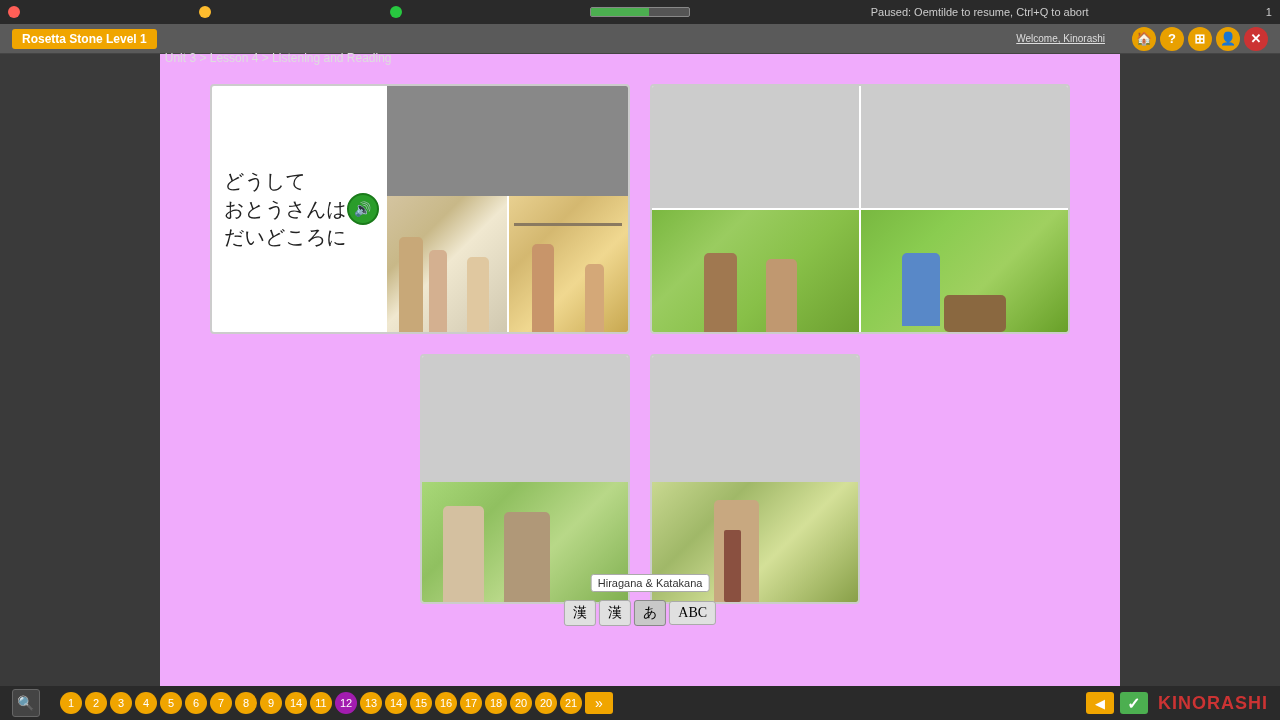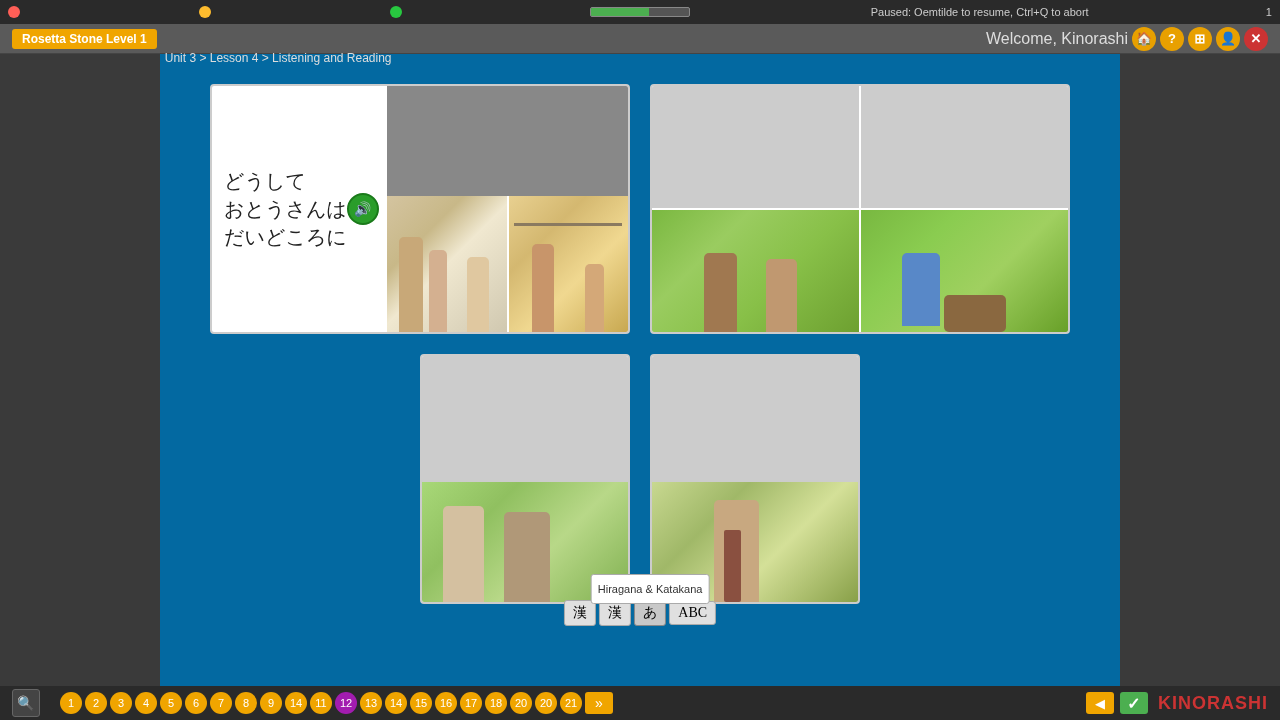--- a/index.html
+++ b/index.html
@@ -73,22 +73,23 @@
       font-size: 12px;
       margin-top: 39px;
     }
     .nav-right {
       display: flex;
       align-items: center;
       gap: 4px;
     }
     .welcome-text {
       color: #ddd;
-      font-size: 16px;
-      margin-right: 0;
+      font-size: 10px;
+      margin-right: 23px;
+      text-decoration: underline;
     }
     .nav-icon-btn {
       width: 24px; height: 24px;
       border-radius: 50%;
       border: none;
       cursor: pointer;
       display: flex; align-items: center; justify-content: center;
       font-size: 13px;
       font-weight: bold;
     }
@@ -200,21 +201,21 @@
       font-family: serif;
     }
     .ime-active {
       background: #c8c8c8;
       border: 1px solid #888;
     }
     .hiragana-tooltip {
       background: white;
       border: 1px solid #aaa;
       border-radius: 3px;
-      padding: 8px 6px;
+      padding: 2px 6px;
       font-size: 11px;
       color: #333;
       position: absolute;
       top: -26px;
       left: 50%;
       transform: translateX(-50%);
       white-space: nowrap;
     }
 
     
@@ -310,21 +311,21 @@
       width: 1280px;
       height: 720px;
       position: relative;
     }
     #content-wrapper {
       position: absolute;
       left: 160px;
       top: 54px;
       width: 960px;
       height: 632px;
-      background: #0369a1;
+      background: #f0abfc;
       overflow: hidden;
     }
 
     .arc-overlay {
       position: absolute;
       bottom: 130px;
       left: 50%;
       transform: translateX(-50%);
       display: flex;
       align-items: center;

